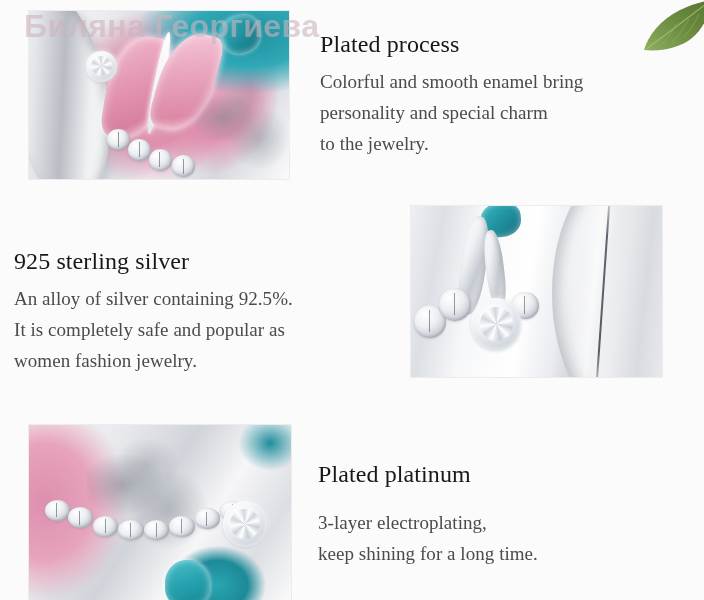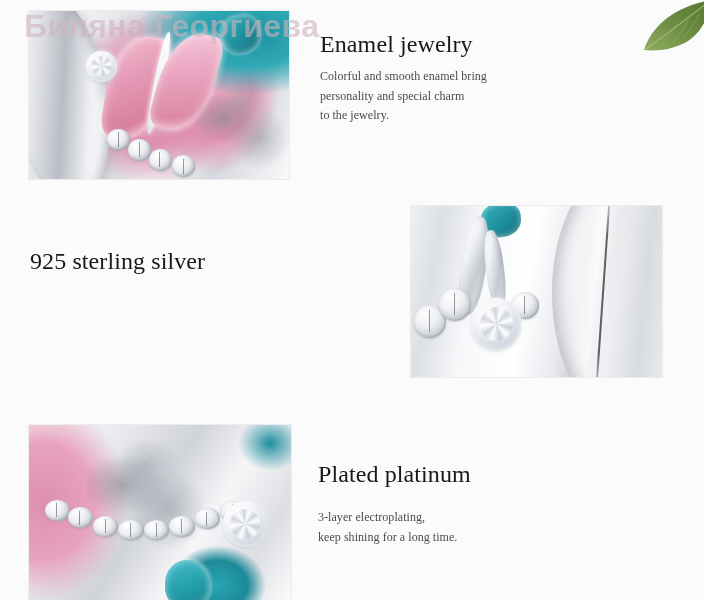--- a/index.html
+++ b/index.html
@@ -179,27 +179,27 @@
   
   .text-block { position:absolute; }
   .feature-title {
     font-family:"Liberation Serif","DejaVu Serif",serif;
     font-size:24px; font-weight:400; color:#17181a;
     letter-spacing:.1px; line-height:1.18;
     white-space:nowrap;
   }
   .feature-body {
     font-family:"Liberation Serif","DejaVu Serif",serif;
-    font-size:12px; font-weight:400; color:#494b4f;
+    font-size:19px; font-weight:400; color:#494b4f;
     line-height:1.62; letter-spacing:.05px;
     white-space:pre-line;
   }
   #text-enamel    { left:320px; top:30px;  width:340px; }
   #text-enamel .feature-body { margin-top:9px; }
-  #text-sterling  { left:30px;  top:247px; width:340px; }
+  #text-sterling  { left:14px;  top:247px; width:340px; }
   #text-sterling .feature-body { margin-top:9px; }
   #text-platinum  { left:318px; top:460px; width:350px; }
   #text-platinum .feature-body { margin-top:20px; }
 
   
   #watermark-author {
     position:absolute; left:24px; top:8px;
     font-family:"Liberation Sans","DejaVu Sans",sans-serif;
     font-size:32px; font-weight:700; letter-spacing:.4px;
     color:rgba(205,178,190,.60);
@@ -283,28 +283,31 @@
       <path d="M6,53 C22,42 42,26 70,5" stroke="#a9c082" stroke-width="1.3" fill="none" opacity=".75"></path>
       <g stroke="#9ab471" stroke-width=".8" fill="none" opacity=".65">
         <path d="M20,50 C28,42 32,36 36,28"></path>
         <path d="M32,47 C40,38 44,32 49,23"></path>
         <path d="M44,41 C50,34 55,27 59,18"></path>
       </g>
     </svg>
   </div>
 
   <div class="text-block" id="text-enamel">
-    <div class="feature-title">Enamel jewelry</div>
+    <div class="feature-title">Plated process</div>
     <div class="feature-body">Colorful and smooth enamel bring
 personality and special charm
 to the jewelry.</div>
   </div>
 
   <div class="text-block" id="text-sterling">
     <div class="feature-title">925 sterling silver</div>
+    <div class="feature-body">An alloy of silver containing 92.5%.
+It is completely safe and popular as
+women fashion jewelry.</div>
   </div>
 
   <div class="text-block" id="text-platinum">
     <div class="feature-title">Plated platinum</div>
     <div class="feature-body">3-layer electroplating,
 keep shining for a long time.</div>
   </div>
 
   <div id="watermark-author">Биляна Георгиева</div>
 

